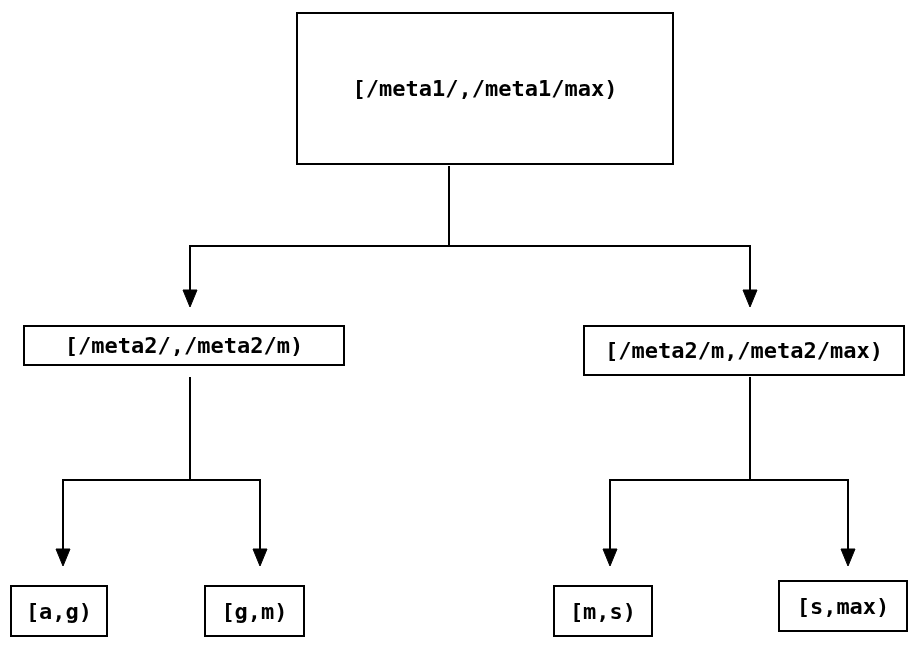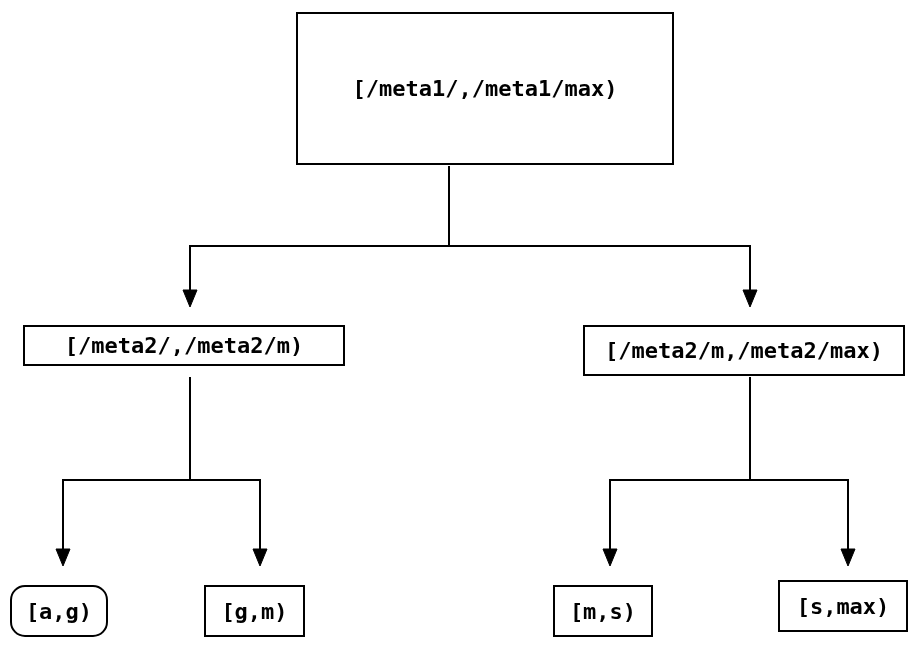--- a/index.html
+++ b/index.html
@@ -39,21 +39,21 @@
     display: flex;
     align-items: center;
     justify-content: center;
     font-size: 22px;
     font-weight: bold;
     white-space: nowrap;
   }
   .node-root  { left: 260px; top: 12px;  width: 378px; height: 153px; margin-left: 36px; }
   .node-left  { left: 23px;  top: 325px; width: 322px; height: 41px; }
   .node-right { left: 583px; top: 325px; width: 322px; height: 51px; }
-  .node-ag    { left: 10px;  top: 585px; width: 98px;  height: 52px; border-radius: 15px; }
+  .node-ag    { left: 10px;  top: 585px; width: 98px;  height: 52px; }
   .node-gm    { left: 204px; top: 585px; width: 101px; height: 52px; }
   .node-ms    { left: 553px; top: 585px; width: 100px; height: 52px; }
   .node-smax  { left: 778px; top: 580px; width: 130px; height: 52px; }
 </style>
 </head>
 <body>
 
 <div class="stage">
 
   <svg class="edges" viewBox="0 0 912 652" xmlns="http://www.w3.org/2000/svg" aria-hidden="true">

